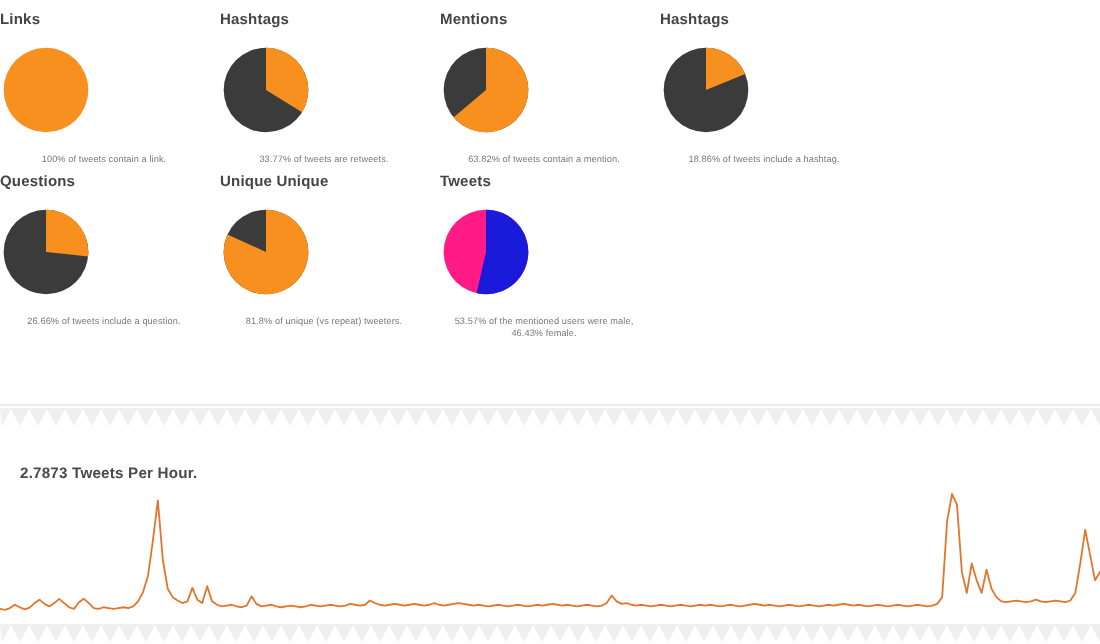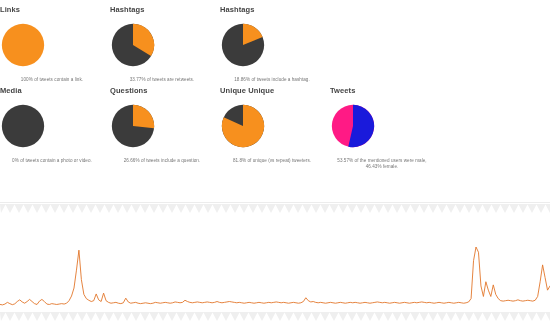--- a/index.html
+++ b/index.html
@@ -96,41 +96,42 @@
       <div class="pie-title">Hashtags</div>
       <div class="pie-wrap">
           <svg class="pie-svg" viewBox="0 0 100 100">
             <circle cx="50" cy="50" r="46" fill="#3B3B3B"></circle>
             <path d="M 50 50 L 50 4 A 46 46 0 0 1 89.19121341142318 74.08420211134852 Z" fill="#F7901E"></path>
           </svg>
         </div>
       <div class="pie-caption">33.77% of tweets are retweets.</div>
     </div>
     <div class="pie-cell">
+      <div class="pie-title">Mentions</div>
+      <div class="pie-wrap">
+          <svg class="pie-svg" viewBox="0 0 100 100">
+            <circle cx="50" cy="50" r="46" fill="#3B3B3B"></circle>
+            <path d="M 50 50 L 50 4 A 46 46 0 1 1 14.890268928237802 79.72047752086995 Z" fill="#F7901E"></path>
+          </svg>
+        </div>
+      <div class="pie-caption">63.82% of tweets contain a mention.</div>
+    </div>
+    <div class="pie-cell">
       <div class="pie-title">Hashtags</div>
       <div class="pie-wrap">
           <svg class="pie-svg" viewBox="0 0 100 100">
             <circle cx="50" cy="50" r="46" fill="#3B3B3B"></circle>
             <path d="M 50 50 L 50 4 A 46 46 0 0 1 92.61910870745271 32.690708478325064 Z" fill="#F7901E"></path>
           </svg>
         </div>
       <div class="pie-caption">18.86% of tweets include a hashtag.</div>
     </div>
   </div>
 
   <div class="pie-row row2">
-    <div class="pie-cell">
-      <div class="pie-title">Media</div>
-      <div class="pie-wrap">
-          <svg class="pie-svg" viewBox="0 0 100 100">
-            <circle cx="50" cy="50" r="46" fill="#3B3B3B"></circle>
-          </svg>
-        </div>
-      <div class="pie-caption">0% of tweets contain a photo or video.</div>
-    </div>
     <div class="pie-cell">
       <div class="pie-title">Questions</div>
       <div class="pie-wrap">
           <svg class="pie-svg" viewBox="0 0 100 100">
             <circle cx="50" cy="50" r="46" fill="#3B3B3B"></circle>
             <path d="M 50 50 L 50 4 A 46 46 0 0 1 95.7500172733115 54.78914600860104 Z" fill="#F7901E"></path>
           </svg>
         </div>
       <div class="pie-caption">26.66% of tweets include a question.</div>
     </div>
@@ -159,20 +160,21 @@
 
 <div class="divider-line"></div>
 
 <div class="zigzag zigzag-top">
   <svg viewBox="0 0 550 10" preserveAspectRatio="none">
     <path id="zz-top" fill="#efefef" d="M 0 0 L 550 0 L 550 9 L 545.5 0.5 L 541 9 L 536.5 0.5 L 532 9 L 527.5 0.5 L 523 9 L 518.5 0.5 L 514 9 L 509.5 0.5 L 505 9 L 500.5 0.5 L 496 9 L 491.5 0.5 L 487 9 L 482.5 0.5 L 478 9 L 473.5 0.5 L 469 9 L 464.5 0.5 L 460 9 L 455.5 0.5 L 451 9 L 446.5 0.5 L 442 9 L 437.5 0.5 L 433 9 L 428.5 0.5 L 424 9 L 419.5 0.5 L 415 9 L 410.5 0.5 L 406 9 L 401.5 0.5 L 397 9 L 392.5 0.5 L 388 9 L 383.5 0.5 L 379 9 L 374.5 0.5 L 370 9 L 365.5 0.5 L 361 9 L 356.5 0.5 L 352 9 L 347.5 0.5 L 343 9 L 338.5 0.5 L 334 9 L 329.5 0.5 L 325 9 L 320.5 0.5 L 316 9 L 311.5 0.5 L 307 9 L 302.5 0.5 L 298 9 L 293.5 0.5 L 289 9 L 284.5 0.5 L 280 9 L 275.5 0.5 L 271 9 L 266.5 0.5 L 262 9 L 257.5 0.5 L 253 9 L 248.5 0.5 L 244 9 L 239.5 0.5 L 235 9 L 230.5 0.5 L 226 9 L 221.5 0.5 L 217 9 L 212.5 0.5 L 208 9 L 203.5 0.5 L 199 9 L 194.5 0.5 L 190 9 L 185.5 0.5 L 181 9 L 176.5 0.5 L 172 9 L 167.5 0.5 L 163 9 L 158.5 0.5 L 154 9 L 149.5 0.5 L 145 9 L 140.5 0.5 L 136 9 L 131.5 0.5 L 127 9 L 122.5 0.5 L 118 9 L 113.5 0.5 L 109 9 L 104.5 0.5 L 100 9 L 95.5 0.5 L 91 9 L 86.5 0.5 L 82 9 L 77.5 0.5 L 73 9 L 68.5 0.5 L 64 9 L 59.5 0.5 L 55 9 L 50.5 0.5 L 46 9 L 41.5 0.5 L 37 9 L 32.5 0.5 L 28 9 L 23.5 0.5 L 19 9 L 14.5 0.5 L 10 9 L 5.5 0.5 L 1 9 L 0 0.5 Z"></path>
   </svg>
 </div>
 
 <div class="chart-panel">
+  <div class="chart-heading">2.7873 Tweets Per Hour.</div>
   <div class="spark-wrap">
     <svg class="spark-svg" viewBox="0 0 550 66" preserveAspectRatio="none">
       <path id="spark-path" fill="none" stroke="#E2762A" stroke-width="0.9" stroke-linejoin="round" stroke-linecap="round" vector-effect="non-scaling-stroke" d="M 0.00 60.47 L 2.47 60.89 L 4.93 60.05 L 7.40 58.37 L 9.87 59.63 L 12.33 60.68 L 14.80 59.84 L 17.26 57.53 L 19.73 55.84 L 22.20 57.95 L 24.66 59.21 L 27.13 57.53 L 29.60 55.42 L 32.06 57.53 L 34.53 59.63 L 37.00 60.47 L 39.46 57.11 L 41.93 55.42 L 44.39 57.53 L 46.86 60.05 L 49.33 60.47 L 51.79 59.63 L 54.26 60.05 L 56.73 60.47 L 59.19 60.05 L 61.66 59.63 L 64.13 60.05 L 66.59 59.21 L 69.06 56.68 L 71.52 52.05 L 73.99 44.05 L 76.46 26.16 L 78.92 6.16 L 81.39 35.63 L 83.86 50.37 L 86.32 54.58 L 88.79 56.26 L 91.26 57.53 L 93.72 56.68 L 96.19 49.95 L 98.65 55.84 L 101.12 57.53 L 103.59 49.11 L 106.05 56.68 L 108.52 58.37 L 110.99 59.21 L 113.45 58.79 L 115.92 58.37 L 118.39 59.21 L 120.85 59.63 L 123.32 58.79 L 125.78 54.16 L 128.25 57.95 L 130.72 59.21 L 133.18 58.79 L 135.65 58.37 L 138.12 59.21 L 140.58 59.63 L 143.05 59.21 L 145.52 58.79 L 147.98 59.21 L 150.45 59.63 L 152.91 59.21 L 155.38 58.37 L 157.85 58.79 L 160.31 59.21 L 162.78 58.79 L 165.25 58.37 L 167.71 58.79 L 170.18 59.21 L 172.65 58.79 L 175.11 57.95 L 177.58 58.37 L 180.04 58.79 L 182.51 58.37 L 184.98 56.26 L 187.44 57.53 L 189.91 58.37 L 192.38 58.79 L 194.84 58.37 L 197.31 57.95 L 199.78 58.37 L 202.24 58.79 L 204.71 58.37 L 207.17 57.95 L 209.64 58.37 L 212.11 58.79 L 214.57 58.37 L 217.04 57.53 L 219.51 58.37 L 221.97 58.79 L 224.44 58.37 L 226.91 57.95 L 229.37 57.53 L 231.84 57.95 L 234.30 58.37 L 236.77 58.79 L 239.24 58.37 L 241.70 58.79 L 244.17 59.21 L 246.64 58.79 L 249.10 58.37 L 251.57 58.79 L 254.04 59.21 L 256.50 58.79 L 258.97 58.37 L 261.43 58.79 L 263.90 59.21 L 266.37 58.79 L 268.83 58.37 L 271.30 58.79 L 273.77 58.37 L 276.23 57.95 L 278.70 58.37 L 281.17 58.79 L 283.63 58.37 L 286.10 58.79 L 288.57 59.21 L 291.03 58.79 L 293.50 58.37 L 295.96 58.79 L 298.43 59.21 L 300.90 58.79 L 303.36 57.53 L 305.83 53.74 L 308.30 56.68 L 310.76 57.95 L 313.23 57.53 L 315.70 58.37 L 318.16 58.79 L 320.63 58.37 L 323.09 58.79 L 325.56 59.21 L 328.03 58.79 L 330.49 58.37 L 332.96 58.79 L 335.43 59.21 L 337.89 58.79 L 340.36 58.37 L 342.83 58.79 L 345.29 59.21 L 347.76 58.79 L 350.22 58.37 L 352.69 58.79 L 355.16 58.37 L 357.62 58.79 L 360.09 59.21 L 362.56 58.79 L 365.02 58.37 L 367.49 58.79 L 369.96 59.21 L 372.42 58.79 L 374.89 58.37 L 377.35 57.95 L 379.82 58.37 L 382.29 58.79 L 384.75 58.37 L 387.22 58.79 L 389.69 59.21 L 392.15 58.79 L 394.62 58.37 L 397.09 58.79 L 399.55 59.21 L 402.02 58.79 L 404.48 58.37 L 406.95 58.79 L 409.42 59.21 L 411.88 58.79 L 414.35 58.37 L 416.82 58.79 L 419.28 58.37 L 421.75 57.95 L 424.22 58.37 L 426.68 58.79 L 429.15 58.37 L 431.61 58.79 L 434.08 59.21 L 436.55 58.79 L 439.01 58.37 L 441.48 58.79 L 443.95 59.21 L 446.41 58.79 L 448.88 58.37 L 451.35 58.79 L 453.81 59.21 L 456.28 58.79 L 458.74 58.37 L 461.21 58.79 L 463.68 59.21 L 466.14 58.79 L 468.61 57.95 L 471.08 54.58 L 473.54 16.68 L 476.01 3.00 L 478.48 8.26 L 480.94 41.95 L 483.41 52.47 L 485.87 37.74 L 488.34 46.16 L 490.81 52.47 L 493.27 40.89 L 495.74 50.37 L 498.21 54.58 L 500.67 56.68 L 503.14 57.11 L 505.61 56.68 L 508.07 56.26 L 510.54 56.68 L 513.00 57.11 L 515.47 56.68 L 517.94 55.84 L 520.40 56.68 L 522.87 57.11 L 525.34 56.68 L 527.80 56.26 L 530.27 56.68 L 532.74 57.11 L 535.20 56.26 L 537.67 52.47 L 540.13 37.74 L 542.60 20.89 L 545.07 33.53 L 547.53 46.16 L 550.00 41.95"></path>
     </svg>
   </div>
 </div>
 
 <div class="zigzag zigzag-bottom">
   <svg viewBox="0 0 550 10" preserveAspectRatio="none">
     <path id="zz-bottom" fill="#efefef" d="M 0 0 L 550 0 L 550 9 L 545.5 0.5 L 541 9 L 536.5 0.5 L 532 9 L 527.5 0.5 L 523 9 L 518.5 0.5 L 514 9 L 509.5 0.5 L 505 9 L 500.5 0.5 L 496 9 L 491.5 0.5 L 487 9 L 482.5 0.5 L 478 9 L 473.5 0.5 L 469 9 L 464.5 0.5 L 460 9 L 455.5 0.5 L 451 9 L 446.5 0.5 L 442 9 L 437.5 0.5 L 433 9 L 428.5 0.5 L 424 9 L 419.5 0.5 L 415 9 L 410.5 0.5 L 406 9 L 401.5 0.5 L 397 9 L 392.5 0.5 L 388 9 L 383.5 0.5 L 379 9 L 374.5 0.5 L 370 9 L 365.5 0.5 L 361 9 L 356.5 0.5 L 352 9 L 347.5 0.5 L 343 9 L 338.5 0.5 L 334 9 L 329.5 0.5 L 325 9 L 320.5 0.5 L 316 9 L 311.5 0.5 L 307 9 L 302.5 0.5 L 298 9 L 293.5 0.5 L 289 9 L 284.5 0.5 L 280 9 L 275.5 0.5 L 271 9 L 266.5 0.5 L 262 9 L 257.5 0.5 L 253 9 L 248.5 0.5 L 244 9 L 239.5 0.5 L 235 9 L 230.5 0.5 L 226 9 L 221.5 0.5 L 217 9 L 212.5 0.5 L 208 9 L 203.5 0.5 L 199 9 L 194.5 0.5 L 190 9 L 185.5 0.5 L 181 9 L 176.5 0.5 L 172 9 L 167.5 0.5 L 163 9 L 158.5 0.5 L 154 9 L 149.5 0.5 L 145 9 L 140.5 0.5 L 136 9 L 131.5 0.5 L 127 9 L 122.5 0.5 L 118 9 L 113.5 0.5 L 109 9 L 104.5 0.5 L 100 9 L 95.5 0.5 L 91 9 L 86.5 0.5 L 82 9 L 77.5 0.5 L 73 9 L 68.5 0.5 L 64 9 L 59.5 0.5 L 55 9 L 50.5 0.5 L 46 9 L 41.5 0.5 L 37 9 L 32.5 0.5 L 28 9 L 23.5 0.5 L 19 9 L 14.5 0.5 L 10 9 L 5.5 0.5 L 1 9 L 0 0.5 Z"></path>

